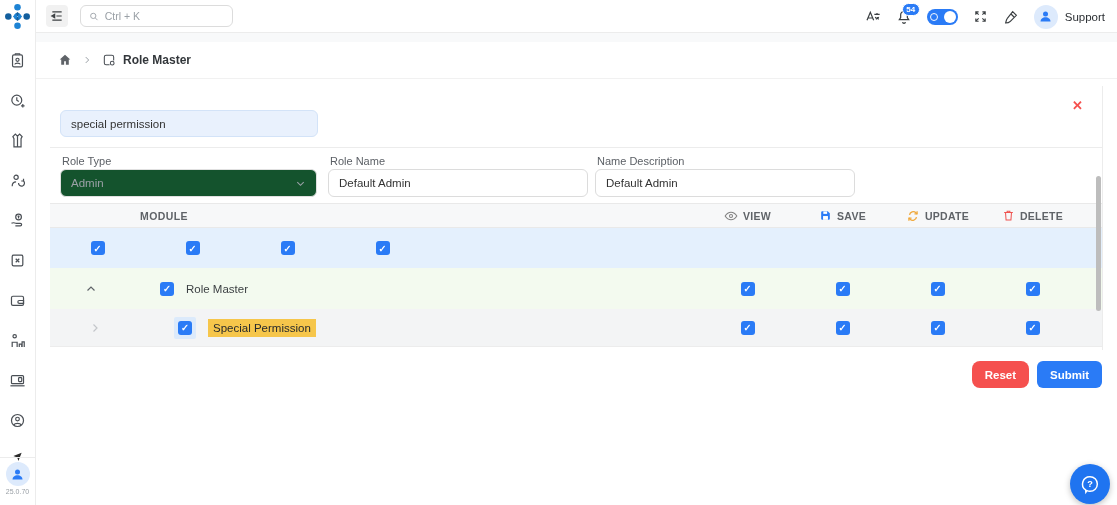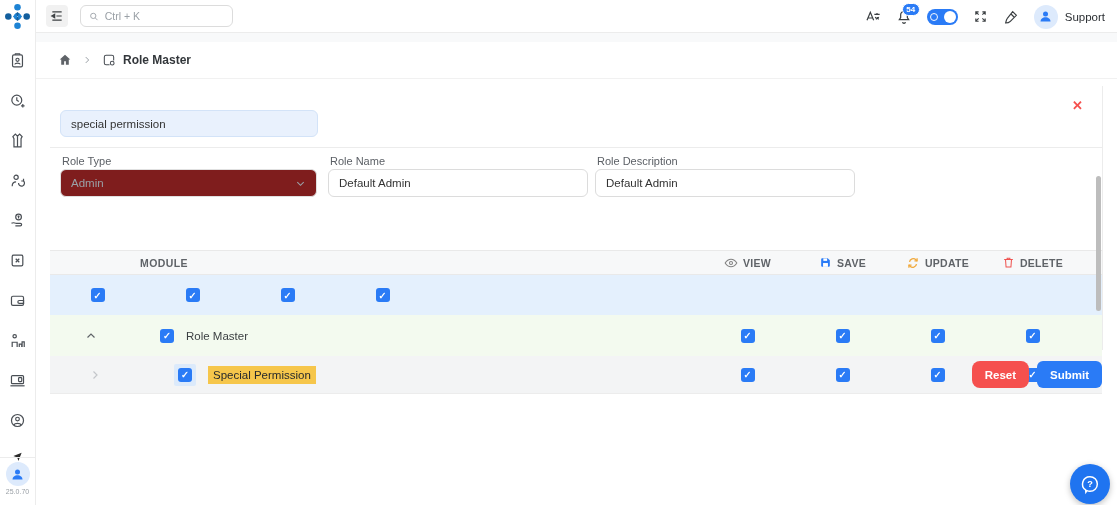--- a/index.html
+++ b/index.html
@@ -75,30 +75,30 @@
   .search-input { position:absolute; left:10px; top:24px; width:258px; height:27px;
     background:#e9f1fd; border:1px solid #d3e3f8; }
   .close-x { position:absolute; right:20px; top:12px; color:#f5504e; font-size:13px;
     font-weight:bold; cursor:pointer; }
   .divider { position:absolute; left:0; top:61px; width:1052px; height:1px;
     background:#ececec; }
   .f-lbl1 { position:absolute; left:12px; top:69px; }
   .f-lbl2 { position:absolute; left:280px; top:69px; }
   .f-lbl3 { position:absolute; left:547px; top:69px; }
   .select { position:absolute; left:10px; top:83px; width:257px; height:28px;
-    border:1px solid #e0e0e0; border-radius:6px; background:#7f1d1d; display:flex;
+    border:1px solid #e0e0e0; border-radius:6px; background:#14532d; display:flex;
     align-items:center; padding:0 10px; justify-content:space-between;
     color:#9aa0a6; font-size:11.5px; cursor:pointer; }
   .inp-name { position:absolute; left:278px; top:83px; width:260px; }
   .inp-desc { position:absolute; left:545px; top:83px; width:260px; }
 
   
   .ptable { position:absolute; left:0; top:117px; width:1052px; }
   .t-head { display:flex; height:25px; background:#f7f8f9; border-top:1px solid #e9e9e9;
-    border-bottom:1px solid #e9e9e9; align-items:center;margin-top:47px; }
+    border-bottom:1px solid #e9e9e9; align-items:center; }
   .t-row { display:flex; align-items:center; }
   .row-admin { height:40px; background:#e4f0fd; }
   .row-role { height:41px; background:#f3faef; }
   .row-special { height:38px; background:#f3f4f5; border-bottom:1px solid #ececec; }
   .mod-cell { width:650px; display:flex; align-items:center; }
   .act-cell { width:95px; display:flex; align-items:center; justify-content:center; gap:5px; }
   .h-mod { padding-left:90px; font-size:10.5px; font-weight:bold; color:#5f6368;
     letter-spacing:.4px; }
   .h-act { font-size:10.5px; font-weight:bold; color:#5f6368; letter-spacing:.3px; }
   .chev { display:flex; align-items:center; justify-content:center; width:14px;
@@ -328,21 +328,21 @@
   <div class="panel">
 
     <span class="lbl search-label">Search</span>
     <input class="inp search-input" type="text" value="special permission" style="">
     <span class="close-x">✕</span>
 
     <div class="divider"></div>
 
     <span class="lbl f-lbl1">Role Type</span>
     <span class="lbl f-lbl2">Role Name</span>
-    <span class="lbl f-lbl3">Role Description</span>
+    <span class="lbl f-lbl3">Name Description</span>
 
     <div class="select">
       <span>Admin</span>
       <svg viewBox="0 0 24 24" width="11" height="11" fill="none" stroke="#9aa0a6" stroke-width="2.4">
           <path d="M5 9l7 7 7-7"></path>
         </svg>
     </div>
     <input class="inp inp-name" type="text" value="Default Admin" style="">
     <input class="inp inp-desc" type="text" value="Default Admin" style="">
 

